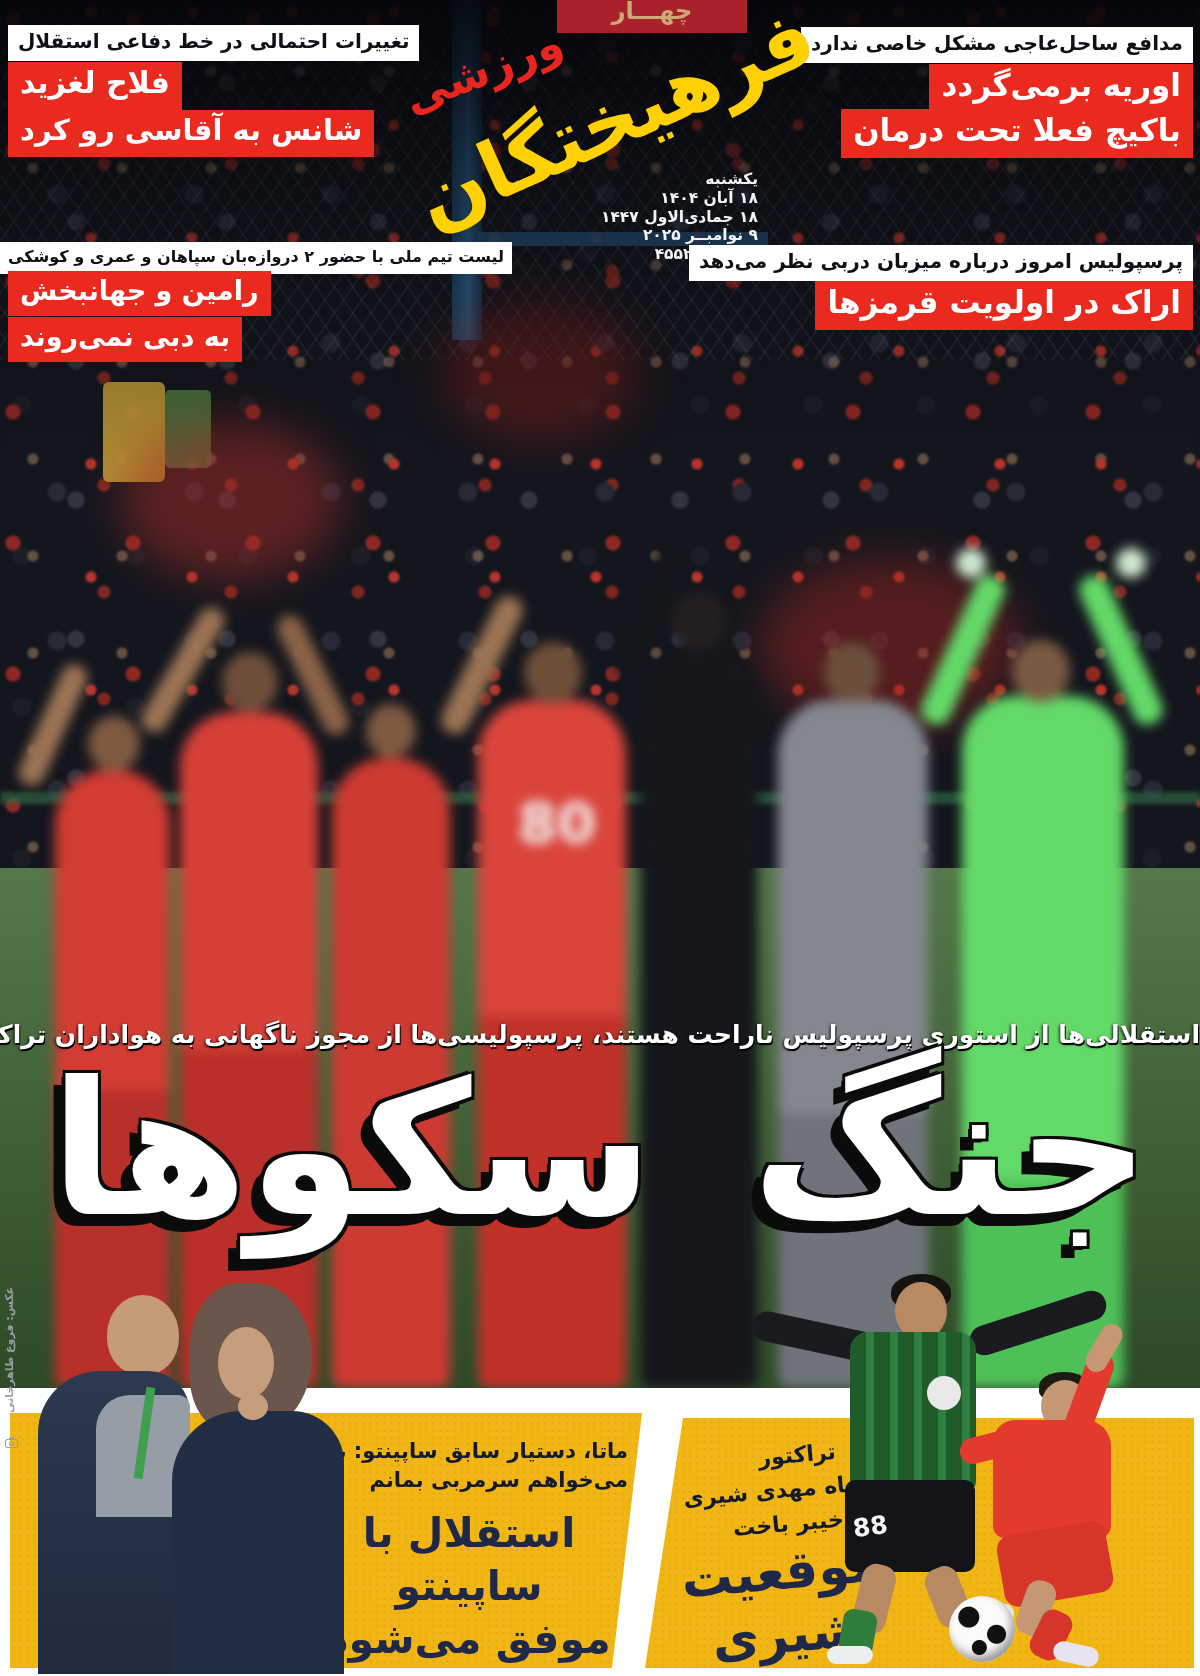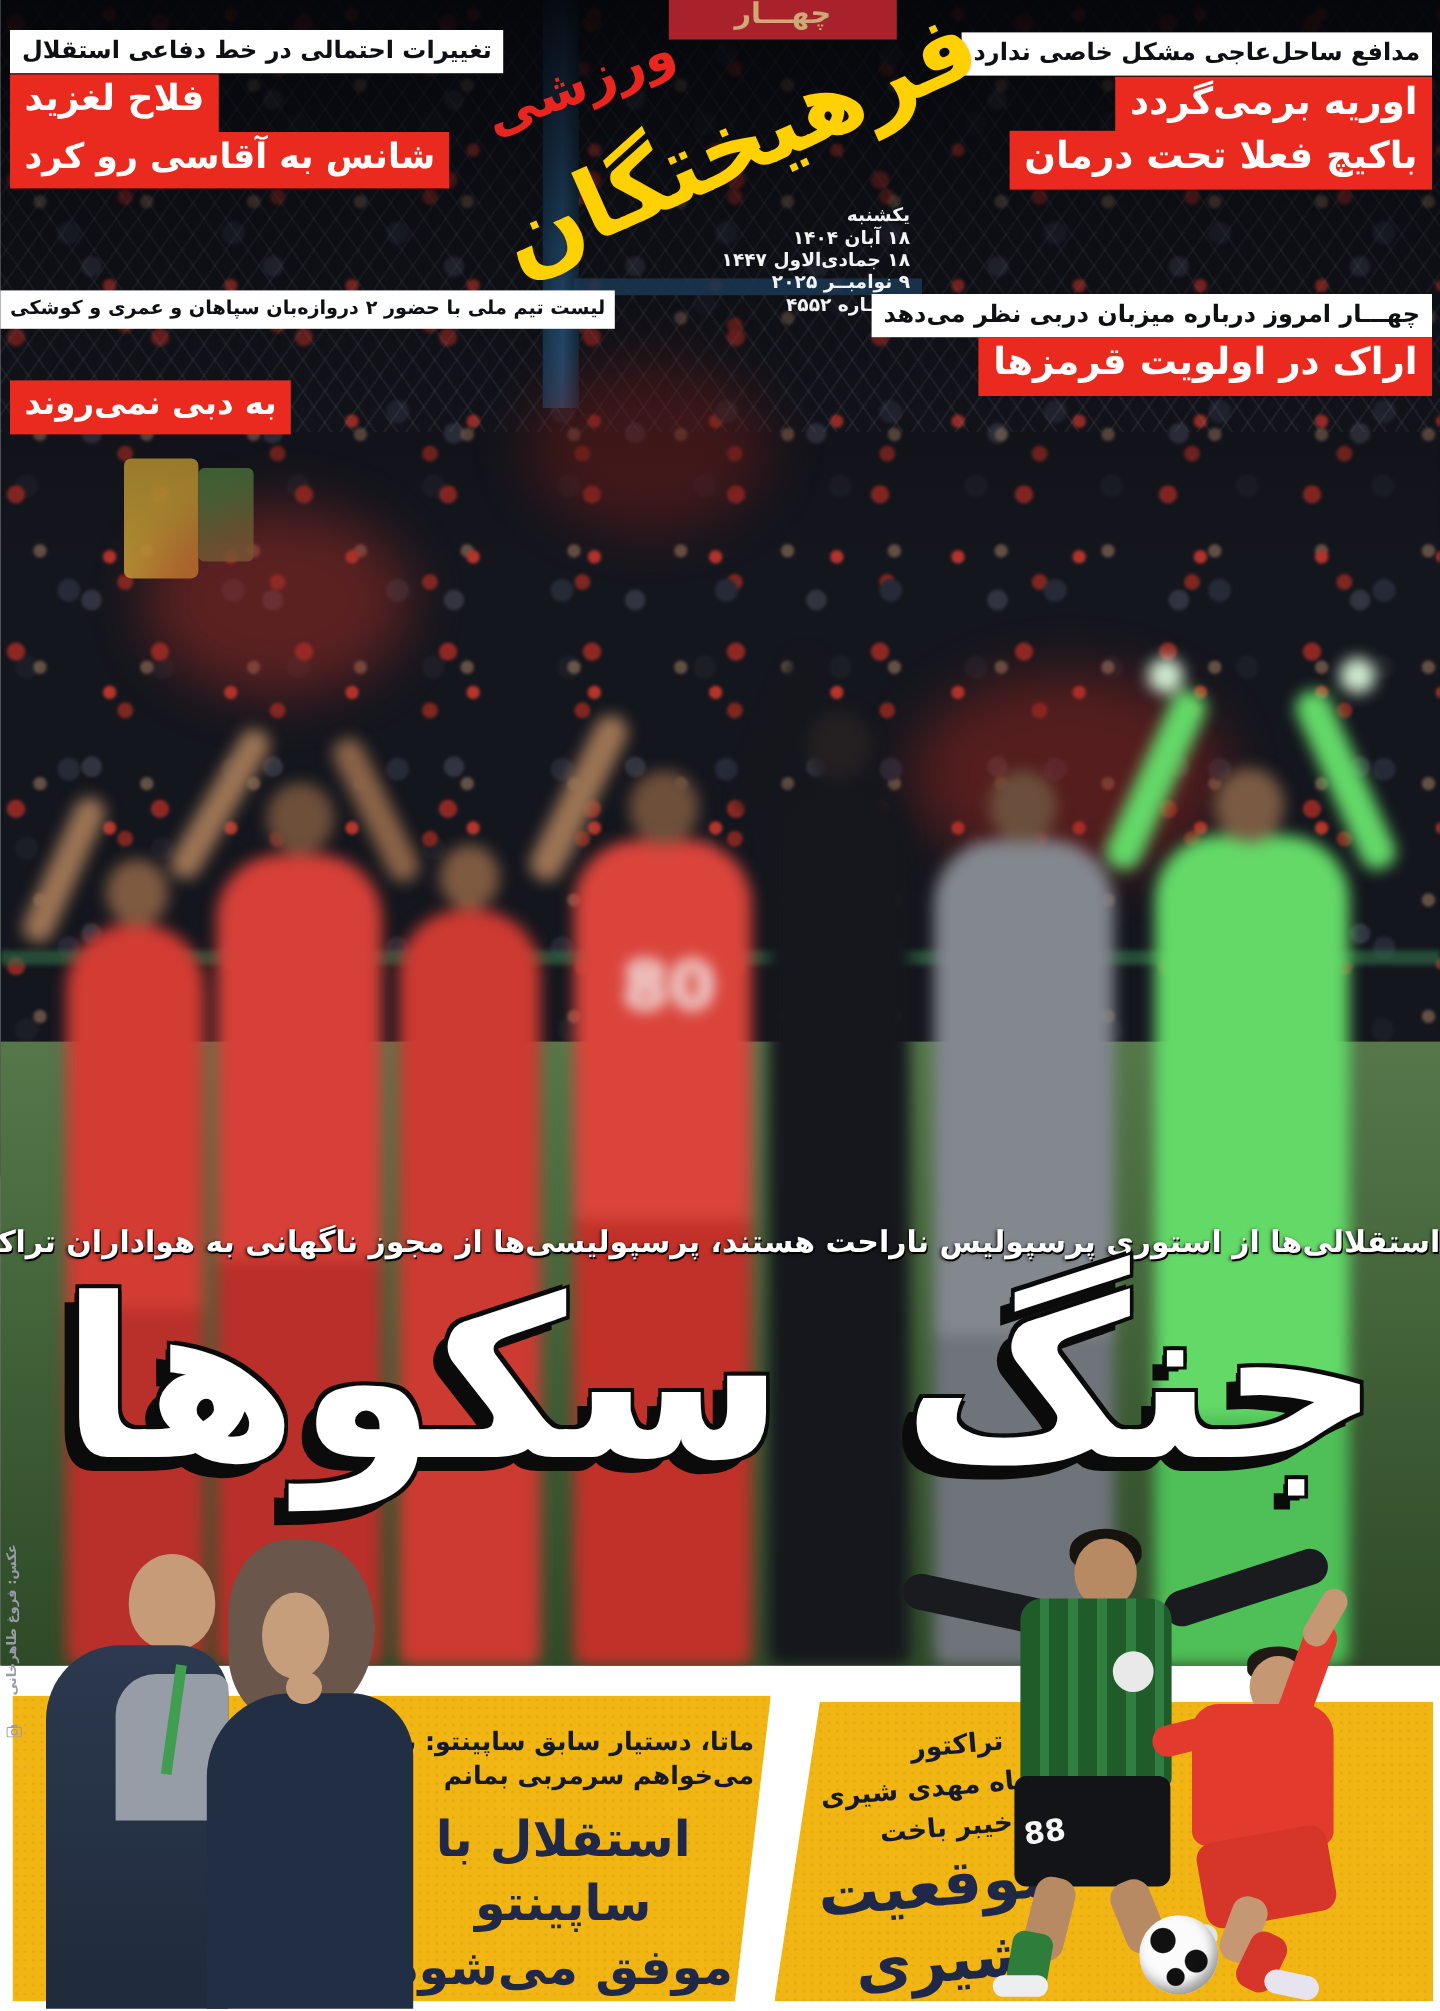--- a/index.html
+++ b/index.html
@@ -162,23 +162,24 @@
 
   <div id="tlk" class="wk">تغییرات احتمالی در خط دفاعی استقلال</div>
   <div id="tl2" class="rb">شانس به آقاسی رو کرد</div>
   <div id="tl1" class="rb">فلاح لغزید</div>
 
   <div id="trk" class="wk">مدافع ساحل‌عاجی مشکل خاصی ندارد</div>
   <div id="tr1" class="rb">اوریه برمی‌گردد</div>
   <div id="tr2" class="rb">باکیچ فعلا تحت درمان</div>
 
   <div id="mlk" class="wk">لیست تیم ملی با حضور ۲ دروازه‌بان سپاهان و عمری و کوشکی</div>
+  <div id="ml1" class="rb">رامین و جهانبخش</div>
   <div id="ml2" class="rb">به دبی نمی‌روند</div>
 
-  <div id="mrk" class="wk">چهـــار امروز درباره میزبان دربی نظر می‌دهد</div>
+  <div id="mrk" class="wk">پرسپولیس امروز درباره میزبان دربی نظر می‌دهد</div>
   <div id="mr1" class="rb">اراک در اولویت قرمزها</div>
 
   <div id="deck">استقلالی‌ها از استوری پرسپولیس ناراحت هستند، پرسپولیسی‌ها از مجوز ناگهانی به هواداران تراکتور</div>
   <div id="headline">جنگ سکوها</div>
 
   <div id="credit">عکس: فروغ طاهرخانی</div>
   <svg id="credit-cam" width="13" height="11" viewBox="0 0 13 11">
     <rect x="0.5" y="2.5" width="12" height="8" rx="1.5" fill="none" stroke="#989da6"></rect>
     <circle cx="6.5" cy="6.5" r="2.2" fill="none" stroke="#989da6"></circle>
     <rect x="4" y="0.5" width="5" height="2.4" rx="1" fill="#989da6"></rect>

